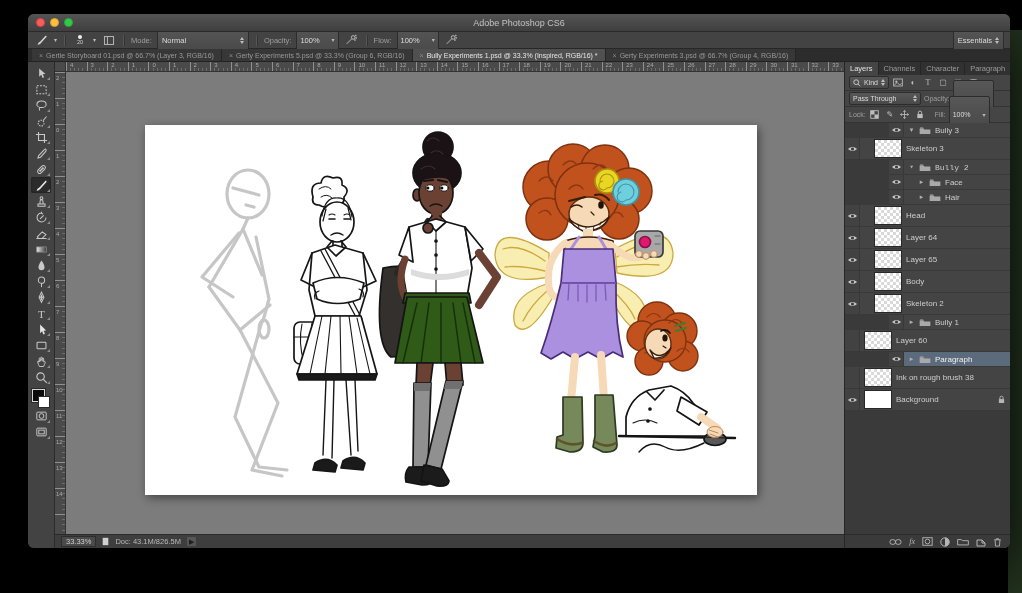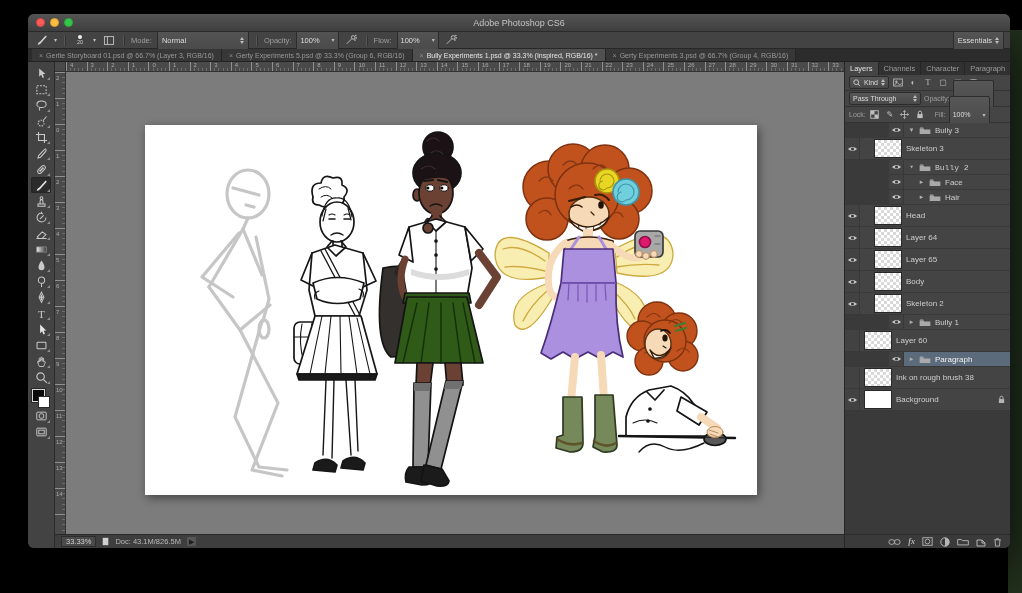--- a/index.html
+++ b/index.html
@@ -100,21 +100,21 @@
   .twirl{color:#b0b0b0;font-size:7px;width:7px;text-align:center;}
   .thumb{width:26px;height:17px;border:1px solid #282828;flex:none;
     background-image:linear-gradient(45deg,#d9d9d9 25%,transparent 25%,transparent 75%,#d9d9d9 75%),
       linear-gradient(45deg,#d9d9d9 25%,#ffffff 25%,#ffffff 75%,#d9d9d9 75%);
     background-size:6px 6px;background-position:0 0,3px 3px;background-color:#fff;}
   .thumb.white{background-image:none;background:#fff;}
   .lname{font-size:8px;color:#cdcdcd;white-space:nowrap;overflow:hidden;}
   .locksym{margin-left:auto;margin-right:5px;display:flex;align-items:center;}
   .dockfooter{height:13px;flex:none;background:#3a3a3a;border-top:1px solid #2b2b2b;display:flex;align-items:center;
     justify-content:flex-end;gap:7px;padding:0 8px;}
-  .fticon{display:inline-flex;align-items:center;justify-content:flex-start;color:#b5b5b5;font-weight:bold;}
+  .fticon{display:inline-flex;align-items:center;justify-content:flex-start;color:#b5b5b5;}
   .fticon i{font-style:italic;font-size:8px;color:#b5b5b5;font-family:"Liberation Serif",serif;}
   .plabel{color:#9f9f9f;font-size:7px;}
 </style>
 </head>
 <body>
 
 <div class="backdrop"></div>
 
 <div class="window">
 

